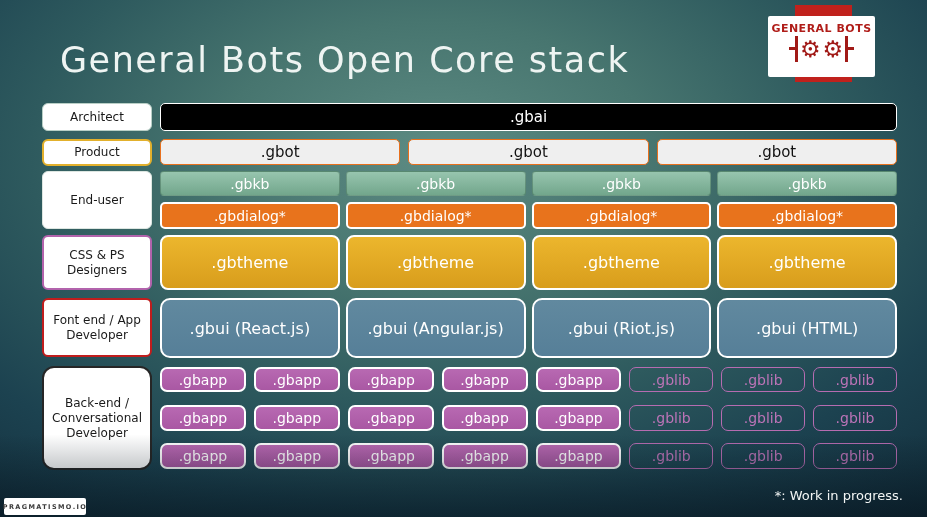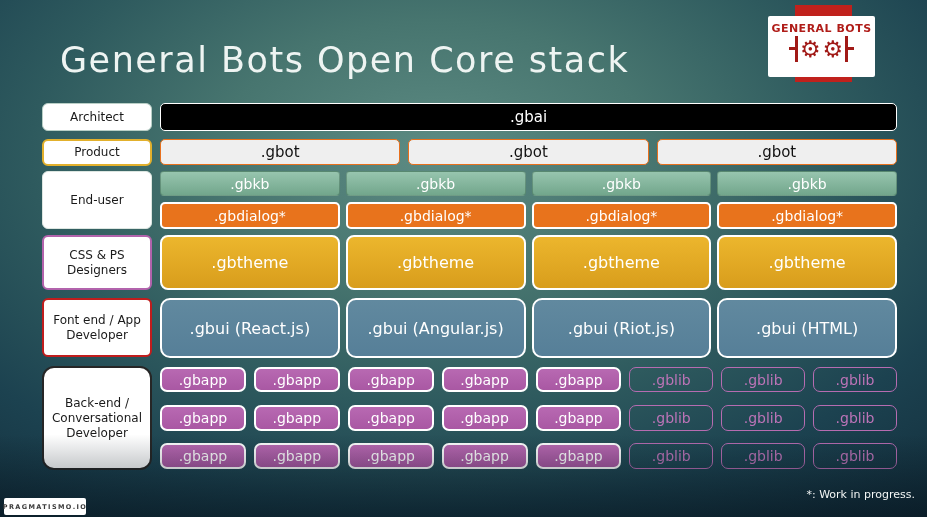--- a/index.html
+++ b/index.html
@@ -70,21 +70,21 @@
   
   .footer-badge{
     position:absolute; left:4px; top:498px; width:82px; height:17px; background:#ffffff;
     border-radius:2px; display:flex; align-items:center; justify-content:center;
     font-size:6.5px; font-weight:bold; letter-spacing:1.4px; color:#3a3a3a; z-index:2;
   }
   .footer-text{
     position:absolute; left:92px; top:488px; font-size:21px; letter-spacing:.5px; color:#262626; z-index:2;
   }
   .footnote{
-    position:absolute; right:12px; top:488px; font-size:11px; color:#f2f5f4; z-index:2;
+    position:absolute; right:24px; top:488px; font-size:13px; color:#f2f5f4; z-index:2;
   }
 </style>
 </head>
 <body>
 
 <div class="slide">
 
   <h1 class="title">General Bots Open Core stack</h1>
 
   <div class="logo-stripe"></div>

